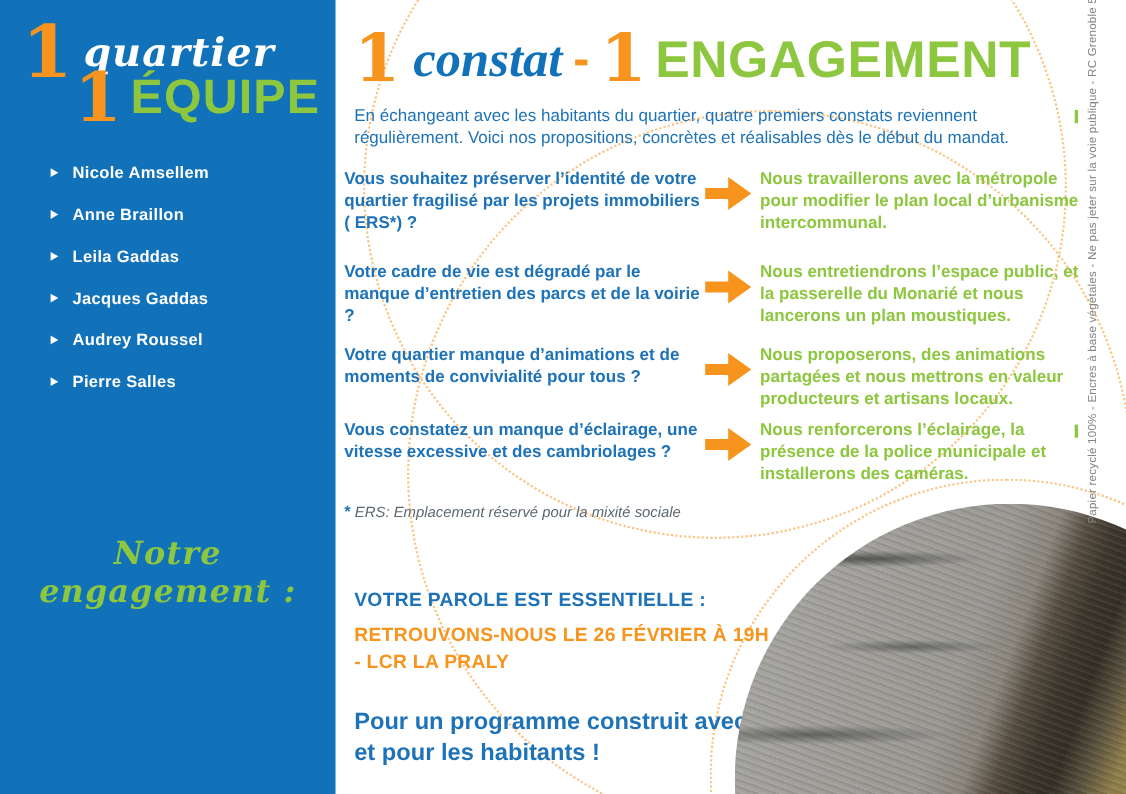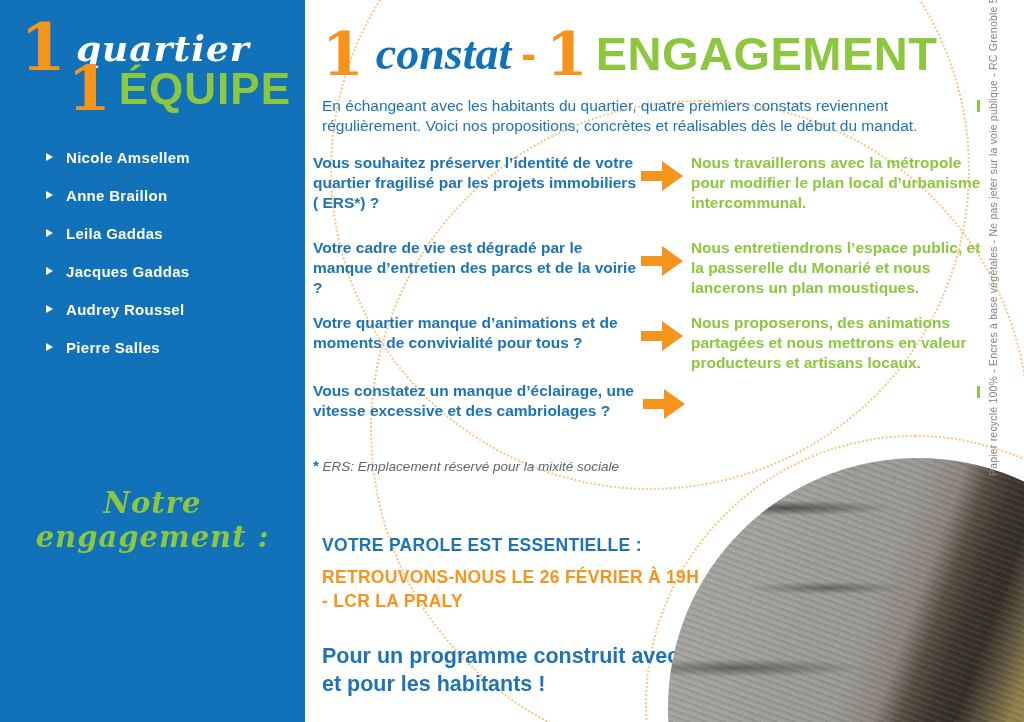--- a/index.html
+++ b/index.html
@@ -172,20 +172,21 @@
     <div class="qa-a">Nous proposerons, des animations partagées et nous mettrons en valeur producteurs et artisans locaux.</div>
   </div>
 
   <div class="qa-row row-4">
     <div class="qa-q">Vous constatez un manque d’éclairage, une vitesse excessive et des cambriolages ?</div>
     <div class="qa-arrow">
       <svg width="42" height="34" viewBox="0 0 42 34">
           <path d="M0,12 L21,12 L21,2 L42,17 L21,32 L21,22 L0,22 Z" fill="#f7941e"></path>
         </svg>
     </div>
+    <div class="qa-a">Nous renforcerons l’éclairage, la présence de la police municipale et installerons des caméras.</div>
   </div>
 
   <div class="footnote">
     <span class="star">*</span><span class="fn-text"> ERS: Emplacement réservé pour la mixité sociale</span>
   </div>
 
   <div class="cta">
     <div class="cta-line1">VOTRE PAROLE EST ESSENTIELLE :</div>
     <div class="cta-line2">RETROUVONS-NOUS LE 26 FÉVRIER À 19H - LCR LA PRALY</div>
     <div class="cta-line3">Pour un programme construit avec et pour les habitants !</div>

